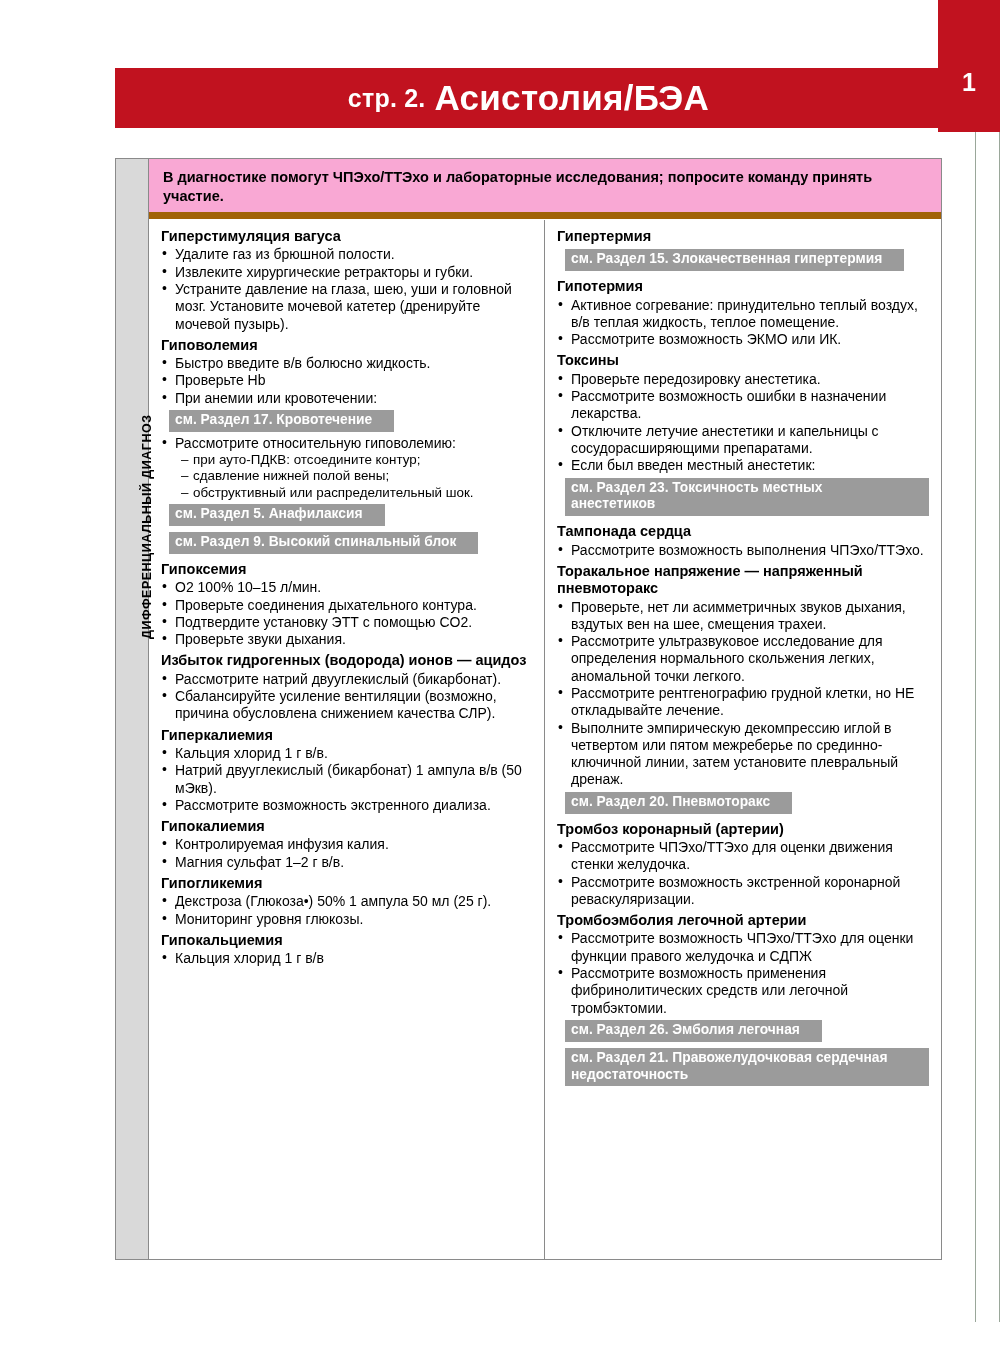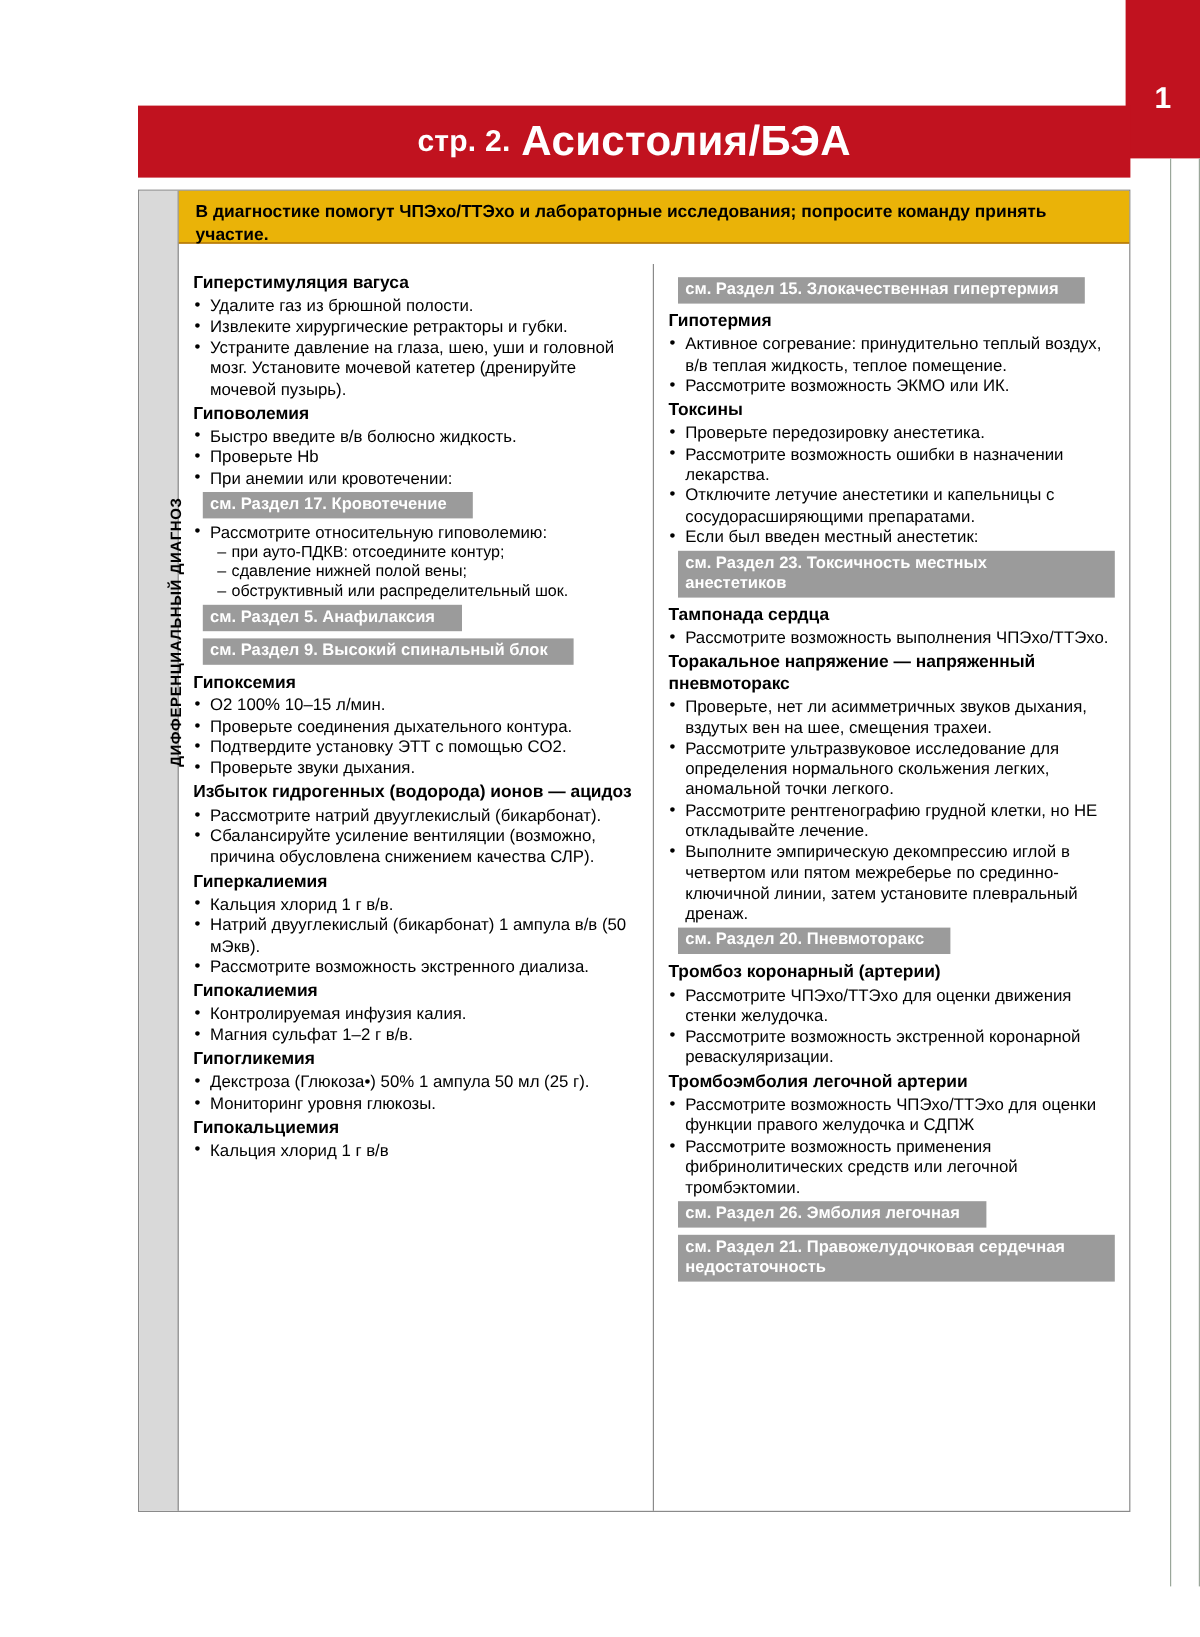--- a/index.html
+++ b/index.html
@@ -49,21 +49,21 @@
     right: 0px;
     width: 1px;
     height: 1190px;
     background: #9aa79a;
   }
 
   
   .title-banner {
     position: absolute;
     left: 115px;
-    top: 88px;
+    top: 68px;
     width: 827px;
     height: 60px;
     background: #c1121f;
     color: #fff;
     display: flex;
     align-items: center;
     justify-content: center;
   }
   .title-small {
     font-size: 25px;
@@ -107,23 +107,23 @@
     top: 480px;
     font-size: 12.5px;
     font-weight: bold;
     letter-spacing: .5px;
   }
   .banner-row {
     position: absolute;
     left: 33px;
     top: 0;
     right: 0;
-    height: 44px;
-    background: #eab308;
-    border-bottom: 1px solid #a16207;
+    height: 60px;
+    background: #f9a8d4;
+    border-bottom: 7px solid #a16207;
     box-sizing: border-box;
     padding: 9px 14px 0 14px;
   }
   .banner-row p {
     margin: 0;
     font-size: 14.5px;
     font-weight: bold;
     line-height: 1.33;
   }
 
@@ -301,20 +301,21 @@
       <h3 class="sec">Гипокальциемия</h3>
       <ul class="bul">
         <li>Кальция хлорид 1 г в/в</li>
       </ul>
 
     </div>
 
     <div class="col col-right">
 
       
+      <h3 class="sec first">Гипертермия</h3>
       <div class="ref wide">см. Раздел 15. Злокачественная гипертермия</div>
 
       
       <h3 class="sec">Гипотермия</h3>
       <ul class="bul">
         <li>Активное согревание: принудительно теплый воздух, в/в теплая жидкость, теплое помещение.</li>
         <li>Рассмотрите возможность ЭКМО или ИК.</li>
       </ul>
 
       

